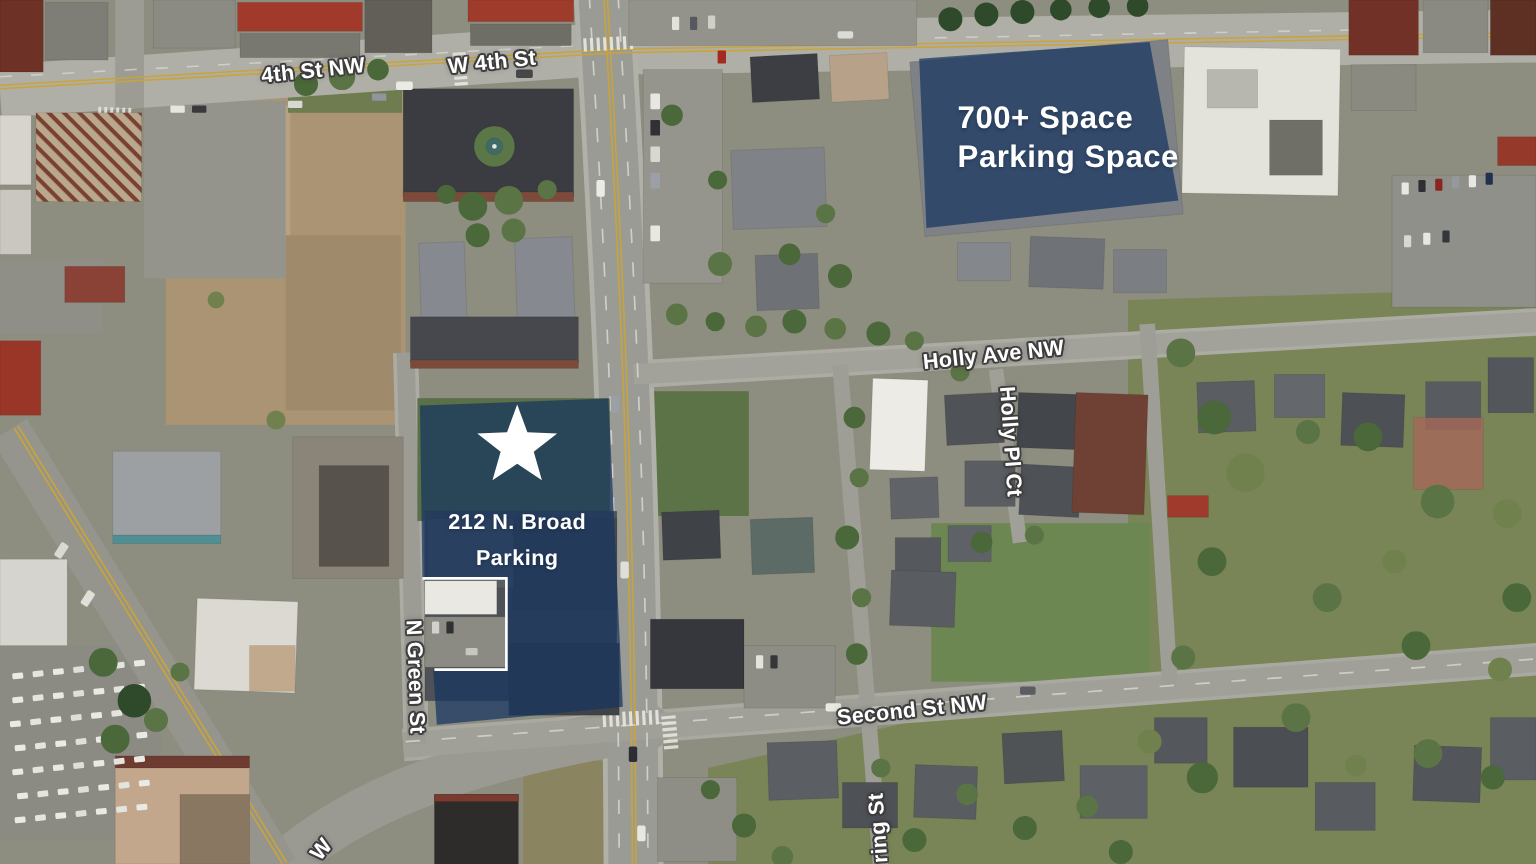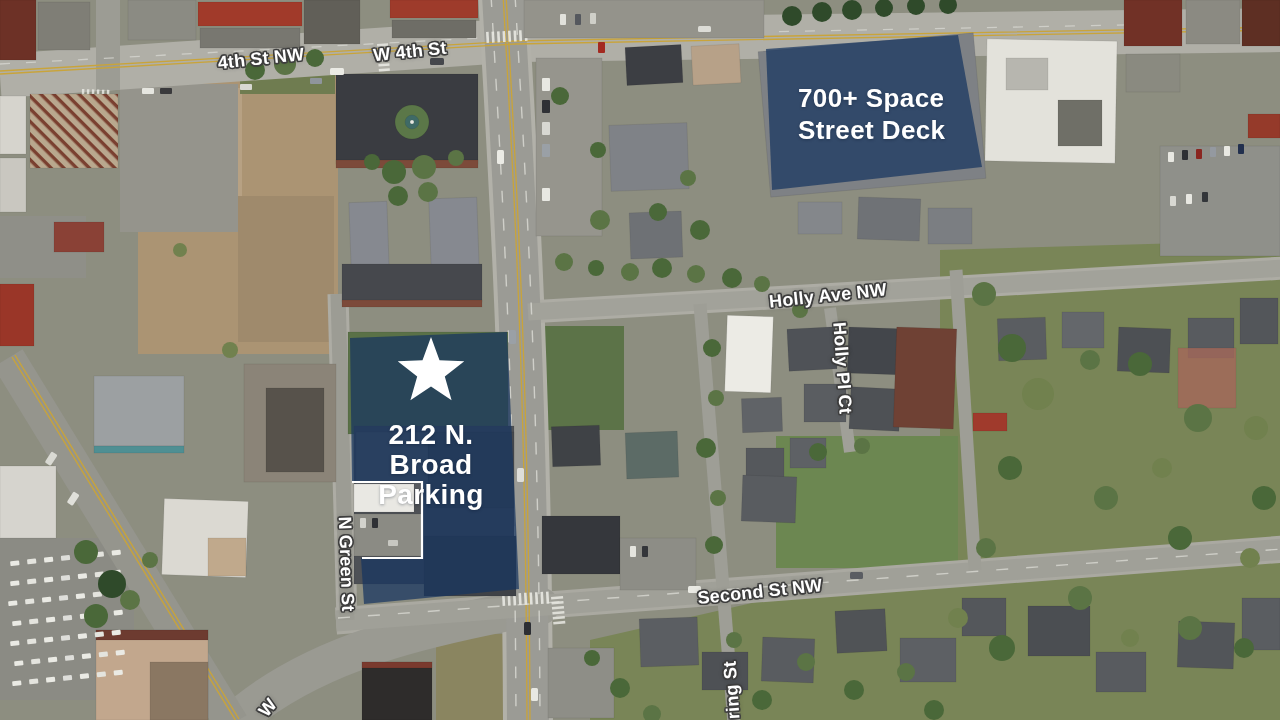--- a/index.html
+++ b/index.html
@@ -7,21 +7,21 @@
          background:#8d8e80;font-family:"Liberation Sans",sans-serif;}
   .stage svg{position:absolute;left:0;top:0;}
   .street-label{position:absolute;color:#fff;font-weight:700;white-space:nowrap;
     font-size:18px;letter-spacing:.2px;
     text-shadow:-1.3px -1.3px 0 #3e3e3e,1.3px -1.3px 0 #3e3e3e,-1.3px 1.3px 0 #3e3e3e,
       1.3px 1.3px 0 #3e3e3e,0 -1.6px 0 #3e3e3e,0 1.6px 0 #3e3e3e,-1.6px 0 0 #3e3e3e,
       1.6px 0 0 #3e3e3e,0 0 5px rgba(0,0,0,.45);}
   .overlay-label{position:absolute;color:#fff;font-weight:700;letter-spacing:.4px;
     text-shadow:0 1px 3px rgba(10,20,40,.35);}
   #lbl-deck{left:786px;top:82px;font-size:26px;line-height:32px;text-align:left;margin-left:12px;}
-  #lbl-prop{left:350px;top:420px;width:162px;font-size:28px;line-height:30px;text-align:center;}
+  #lbl-prop{left:350px;top:420px;width:162px;font-size:18px;line-height:30px;text-align:center;}
 </style>
 </head>
 <body>
 
 <div class="stage">
 <svg width="1280" height="720" viewBox="0 0 1280 720">
   <defs>
     <pattern id="saw" width="9" height="9" patternTransform="rotate(45)" patternUnits="userSpaceOnUse">
       <rect width="9" height="9" fill="#b9a88e"></rect>
           <rect width="9" height="3.4" fill="#7a4030"></rect>
@@ -380,19 +380,19 @@
   <div class="street-label" style="left:410px;top:52px;transform:translate(-50%,-50%) rotate(-6deg);">W 4th St</div>
   <div class="street-label" style="left:828px;top:296px;transform:translate(-50%,-50%) rotate(-6deg);">Holly Ave NW</div>
   <div class="street-label" style="left:842px;top:368px;transform:translate(-50%,-50%) rotate(86deg);">Holly Pl Ct</div>
   <div class="street-label" style="left:346px;top:564px;transform:translate(-50%,-50%) rotate(88deg);">N Green St</div>
   <div class="street-label" style="left:760px;top:592px;transform:translate(-50%,-50%) rotate(-6deg);">Second St NW</div>
   <div class="street-label" style="left:732px;top:690px;transform:translate(-50%,-50%) rotate(-94deg);">ring St</div>
   <div class="street-label" style="left:268px;top:708px;transform:translate(-50%,-50%) rotate(-50deg);">W</div>
 
   <div class="overlay-label" id="lbl-deck">
     <div>700+ Space</div>
-    <div>Street Deck</div>
+    <div>Parking Space</div>
   </div>
   <div class="overlay-label" id="lbl-prop">
     <div>212 N. Broad</div>
     <div>Parking</div>
   </div>
 </div>
 
 </body></html>

